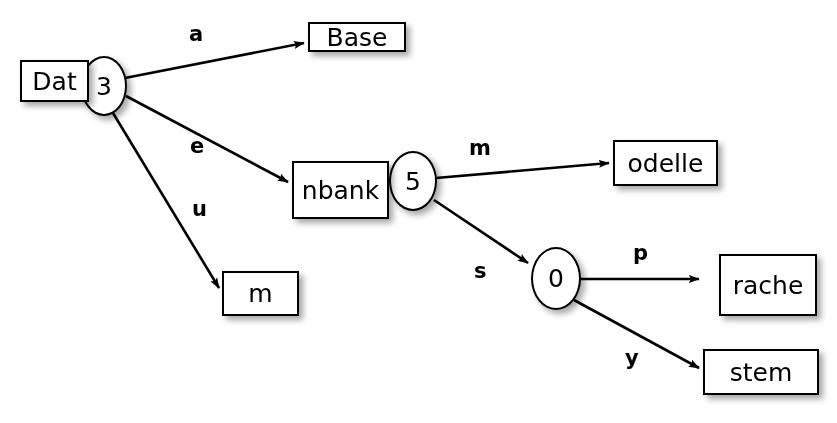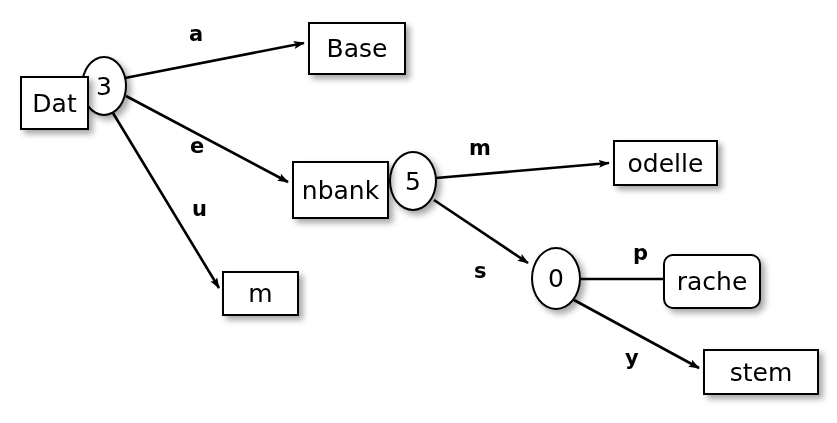--- a/index.html
+++ b/index.html
@@ -97,29 +97,29 @@
 
     <line class="edge-line" x1="436" y1="178" x2="609" y2="163" marker-end="url(#arrowhead)"></line>
 
     <line class="edge-line" x1="434" y1="200" x2="528" y2="263" marker-end="url(#arrowhead)"></line>
 
     <line class="edge-line" x1="580" y1="279" x2="699" y2="279" marker-end="url(#arrowhead)"></line>
 
     <line class="edge-line" x1="574" y1="300" x2="699" y2="368" marker-end="url(#arrowhead)"></line>
   </svg>
 
-  <div class="node-box" style="left:20px; top:76px; width:69px; height:54px;">
+  <div class="node-box" style="left:20px; top:60px; width:69px; height:42px;">
     <span class="node-label">Dat</span>
   </div>
 
   <div class="node-ellipse" style="left:81px; top:56px; width:46px; height:60px;">
     <span class="node-label">3</span>
   </div>
 
-  <div class="node-box" style="left:308px; top:22px; width:98px; height:53px;">
+  <div class="node-box" style="left:308px; top:22px; width:98px; height:30px;">
     <span class="node-label">Base</span>
   </div>
 
   <div class="node-box" style="left:292px; top:161px; width:97px; height:58px;">
     <span class="node-label">nbank</span>
   </div>
 
   <div class="node-ellipse" style="left:389px; top:151px; width:48px; height:60px;">
     <span class="node-label">5</span>
   </div>
@@ -129,21 +129,21 @@
   </div>
 
   <div class="node-box" style="left:613px; top:140px; width:105px; height:46px;">
     <span class="node-label">odelle</span>
   </div>
 
   <div class="node-ellipse" style="left:531px; top:247px; width:50px; height:63px;">
     <span class="node-label">0</span>
   </div>
 
-  <div class="node-box" style="left:663px; top:254px; width:98px; height:55px;border-radius:10px;">
+  <div class="node-box" style="left:719px; top:254px; width:98px; height:62px;">
     <span class="node-label">rache</span>
   </div>
 
   <div class="node-box" style="left:703px; top:349px; width:116px; height:46px;">
     <span class="node-label">stem</span>
   </div>
 
   <span class="edge-label" style="left:189px; top:24px;">a</span>
 
   <span class="edge-label" style="left:190px; top:136px;">e</span>

